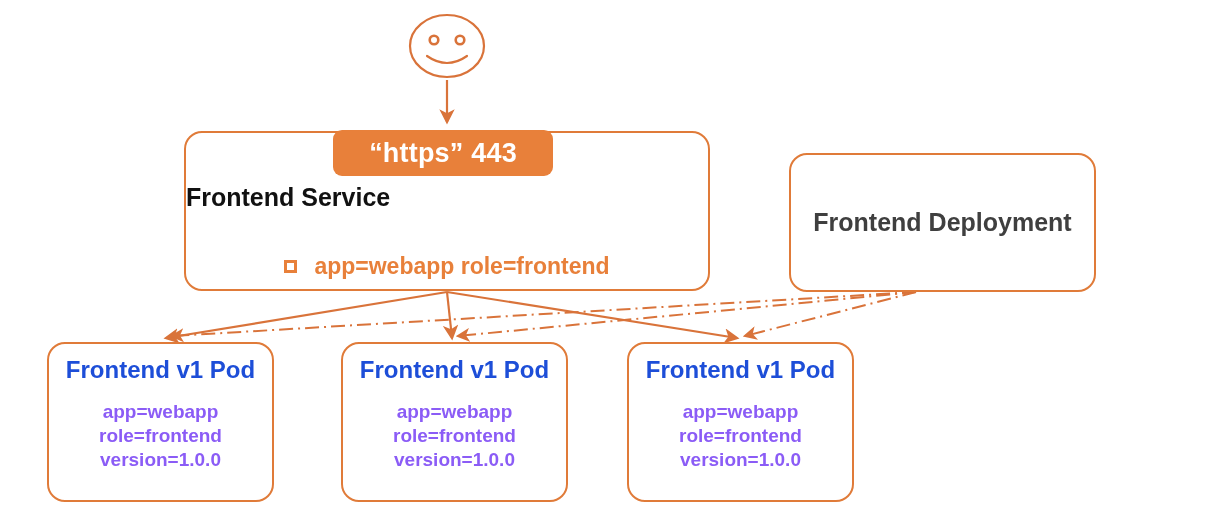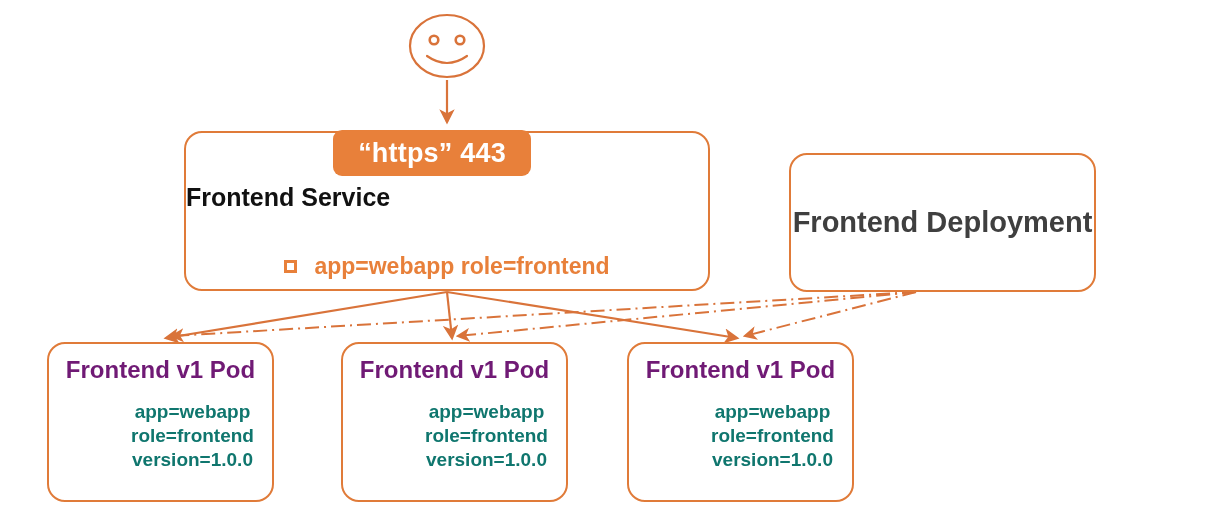--- a/index.html
+++ b/index.html
@@ -36,21 +36,21 @@
   #service-node {
     left: 184px;
     top: 131px;
     width: 526px;
     height: 160px;
   }
   #service-badge {
     position: absolute;
     left: 147px;
     top: -3px;
-    width: 198px;
+    width: 220px;
     height: 46px;
     background: #e8803a;
     border-radius: 9px;
     display: flex;
     align-items: center;
     justify-content: center;
   }
   #service-badge .badge-text {
     color: #ffffff;
     font-size: 27px;
@@ -96,57 +96,56 @@
     left: 789px;
     top: 153px;
     width: 307px;
     height: 139px;
     display: flex;
     align-items: center;
     justify-content: center;
   }
   #deployment-title {
     color: #3f3f3f;
-    font-size: 29px;
+    font-size: 25px;
     font-weight: bold;
     white-space: nowrap;
   }
 
   
   .pod-node {
     top: 342px;
     height: 160px;
     width: 227px;
   }
   #pod-node-0 { left: 47px; }
   #pod-node-1 { left: 341px; }
   #pod-node-2 { left: 627px; }
 
   .pod-title {
     position: absolute;
     left: 0;
     top: 12px;
     width: 100%;
     text-align: center;
-    color: #701a75;
+    color: #1d4ed8;
     font-size: 24px;
     font-weight: bold;
     white-space: nowrap;
   }
   .pod-labels {
     position: absolute;
     left: 0;
     top: 56px;
     width: 100%;
     text-align: center;
-    color: #0f766e;
+    color: #8b5cf6;
     font-size: 19px;
     font-weight: bold;
     line-height: 24px;
-    margin-left: 32px;
   }
   .pod-labels div { white-space: nowrap; }
 </style>
 </head>
 <body>
 
 <div id="canvas">
 
   <svg id="edges" viewBox="0 0 1213 521" width="1213" height="521">
     <defs>

